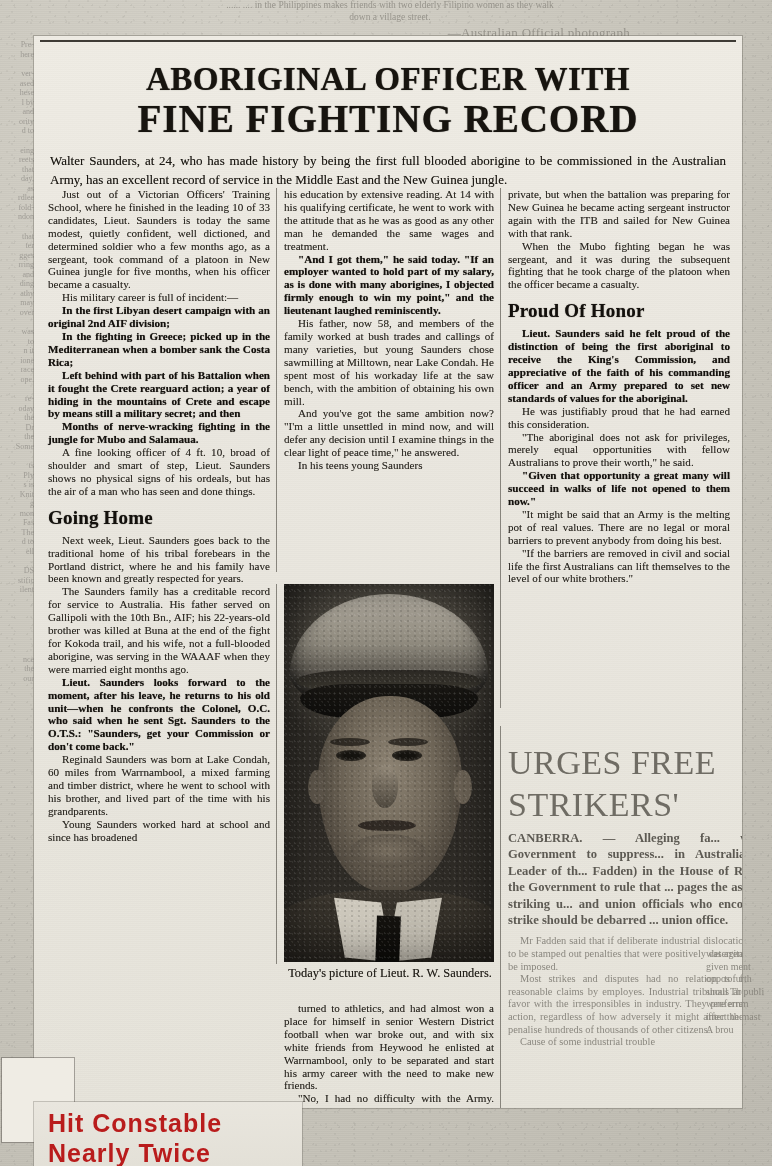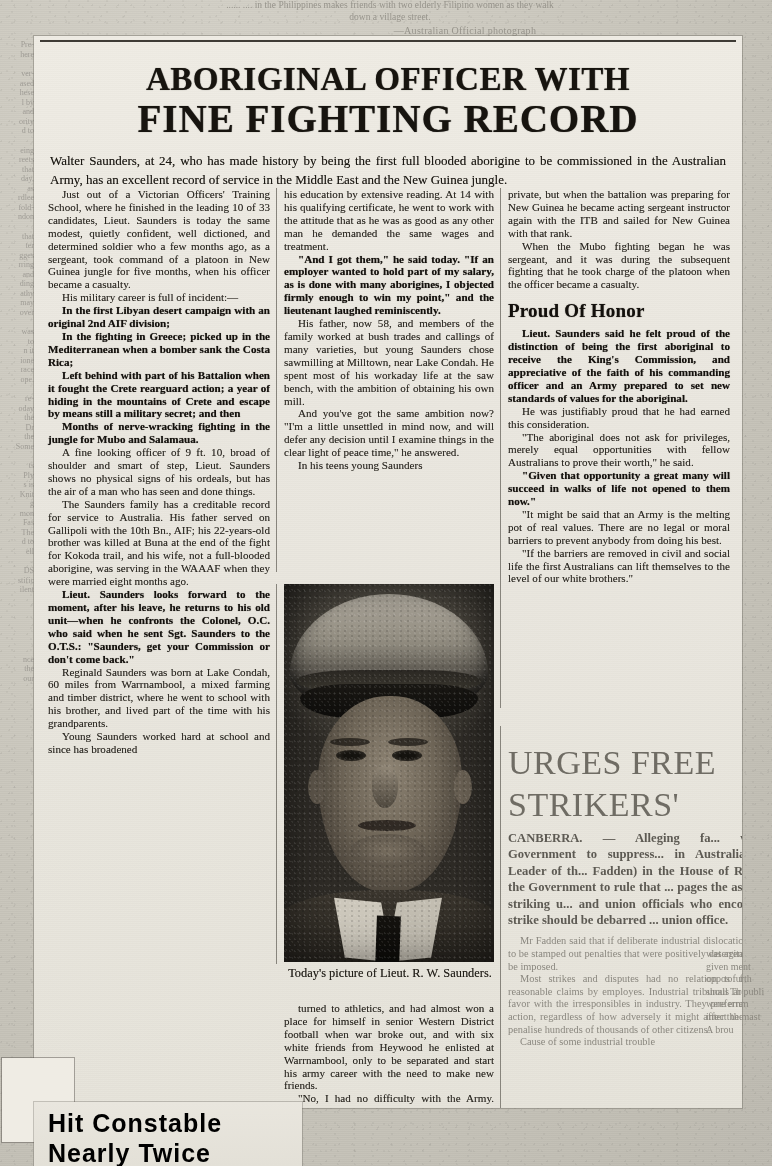--- a/index.html
+++ b/index.html
@@ -32,21 +32,21 @@
   
   #top-strip{
     position:absolute;left:0;top:0;width:772px;height:42px;
     color:#8d8a82;
     font-size:9.5px;
     text-align:center;
     opacity:.85;
   }
   #top-strip .l1{position:absolute;left:60px;top:0px;width:660px;white-space:nowrap;overflow:hidden;}
   #top-strip .l2{position:absolute;left:180px;top:12px;width:420px;}
-  #top-strip .credit{position:absolute;left:300px;top:25px;width:330px;text-align:center;font-size:10px;letter-spacing:.3px;}
+  #top-strip .credit{position:absolute;left:300px;top:25px;width:330px;text-align:right;font-size:13px;letter-spacing:.3px;}
 
   
   #left-gutter{
     position:absolute;left:0;top:40px;width:34px;height:1126px;
     color:#93908a;font-size:8px;line-height:9.5px;text-align:right;
     padding-right:2px;overflow:hidden;opacity:.8;
   }
   #left-gutter div{white-space:nowrap;}
   #left-gutter .gap{height:10px;}
 
@@ -214,21 +214,21 @@
     text-align:justify;margin-top:4px;
   }
   #strikes .body{
     font-size:10.4px;line-height:12.6px;color:#8a877f;text-align:justify;margin-top:7px;
   }
   #strikes .body p{margin:0;text-indent:12px;}
 
   
   #hit{
     position:absolute;left:40px;top:1108px;width:260px;height:58px;
-    color:#000000;
+    color:#b91c1c;
     font-family:"Liberation Sans", sans-serif;
     font-weight:bold;font-size:25px;line-height:30px;letter-spacing:1px;
   }
   #hit .sheet{
     position:absolute;left:-6px;top:-6px;width:268px;height:64px;
     background:linear-gradient(180deg,#e9e6de,#e3e0d7);
     box-shadow:0 0 0 1px rgba(90,86,78,.3);
   }
   #hit .t{position:relative;padding-left:8px;}
 
@@ -393,21 +393,23 @@
   <div class="colrule" style="left:242px;top:548px;height:380px;"></div>
   <div class="colrule" style="left:466px;top:690px;height:420px;"></div>
 
   <div class="col" id="col1">
     <p>Just out of a Victorian Officers' Training School, where he finished in the leading 10 of 33 candidates, Lieut. Saunders is today the same modest, quietly confident, well dictioned, and determined soldier who a few months ago, as a sergeant, took command of a platoon in New Guinea jungle for five months, when his officer became a casualty.</p>
     <p>His military career is full of incident:—</p>
     <p class="b">In the first Libyan desert campaign with an original 2nd AIF division;</p>
     <p class="b">In the fighting in Greece; picked up in the Mediterranean when a bomber sank the Costa Rica;</p>
     <p class="b">Left behind with part of his Battalion when it fought the Crete rearguard action; a year of hiding in the mountains of Crete and escape by means still a military secret; and then</p>
     <p class="b">Months of nerve-wracking fighting in the jungle for Mubo and Salamaua.</p>
-    <p>A fine looking officer of 9 ft. 10, broad of shoulder and smart of step, Lieut. Saunders shows no physical signs of his ordeals, but has the air of a man who has seen and done things.</p>
+    <p>A fine looking officer of 4 ft. 10, broad of shoulder and smart of step, Lieut. Saunders shows no physical signs of his ordeals, but has the air of a man who has seen and done things.</p>
+    <p class="sub">Going Home</p>
+    <p>Next week, Lieut. Saunders goes back to the traditional home of his tribal forebears in the Portland district, where he and his family have been known and greatly respected for years.</p>
     <p>The Saunders family has a creditable record for service to Australia. His father served on Gallipoli with the 10th Bn., AIF; his 22-years-old brother was killed at Buna at the end of the fight for Kokoda trail, and his wife, not a full-blooded aborigine, was serving in the WAAAF when they were married eight months ago.</p>
     <p class="b">Lieut. Saunders looks forward to the moment, after his leave, he returns to his old unit—when he confronts the Colonel, O.C. who said when he sent Sgt. Saunders to the O.T.S.: "Saunders, get your Commission or don't come back."</p>
     <p>Reginald Saunders was born at Lake Condah, 60 miles from Warrnambool, a mixed farming and timber district, where he went to school with his brother, and lived part of the time with his grandparents.</p>
     <p>Young Saunders worked hard at school and since has broadened</p>
   </div>
 
   <div class="col" id="col2">
     <p class="noind">his education by extensive reading. At 14 with his qualifying certificate, he went to work with the attitude that as he was as good as any other man he demanded the same wages and treatment.</p>
     <p class="b">"And I got them," he said today. "If an employer wanted to hold part of my salary, as is done with many aborigines, I objected firmly enough to win my point," and the lieutenant laughed reminiscently.</p>
     <p>His father, now 58, and members of the family worked at bush trades and callings of many varieties, but young Saunders chose sawmilling at Milltown, near Lake Condah. He spent most of his workaday life at the saw bench, with the ambition of obtaining his own mill.</p>

